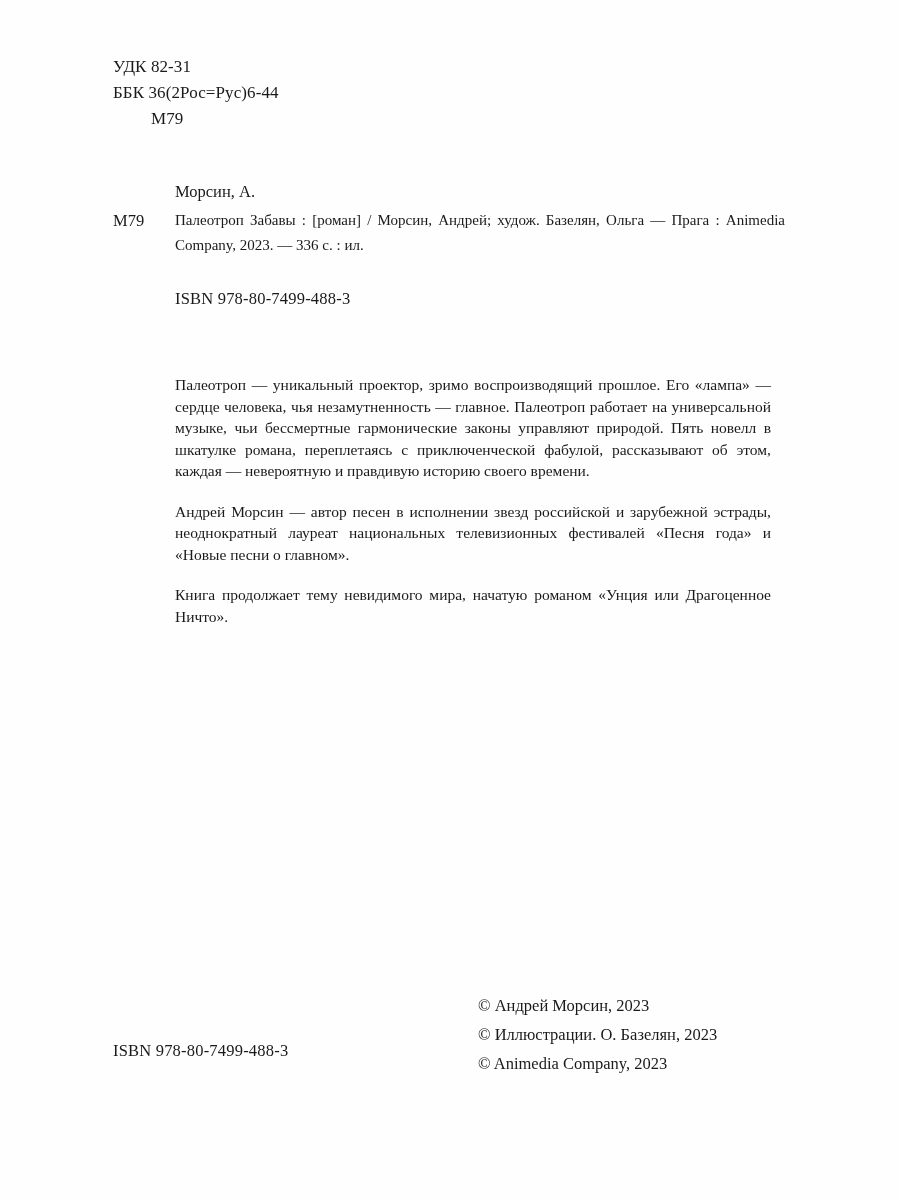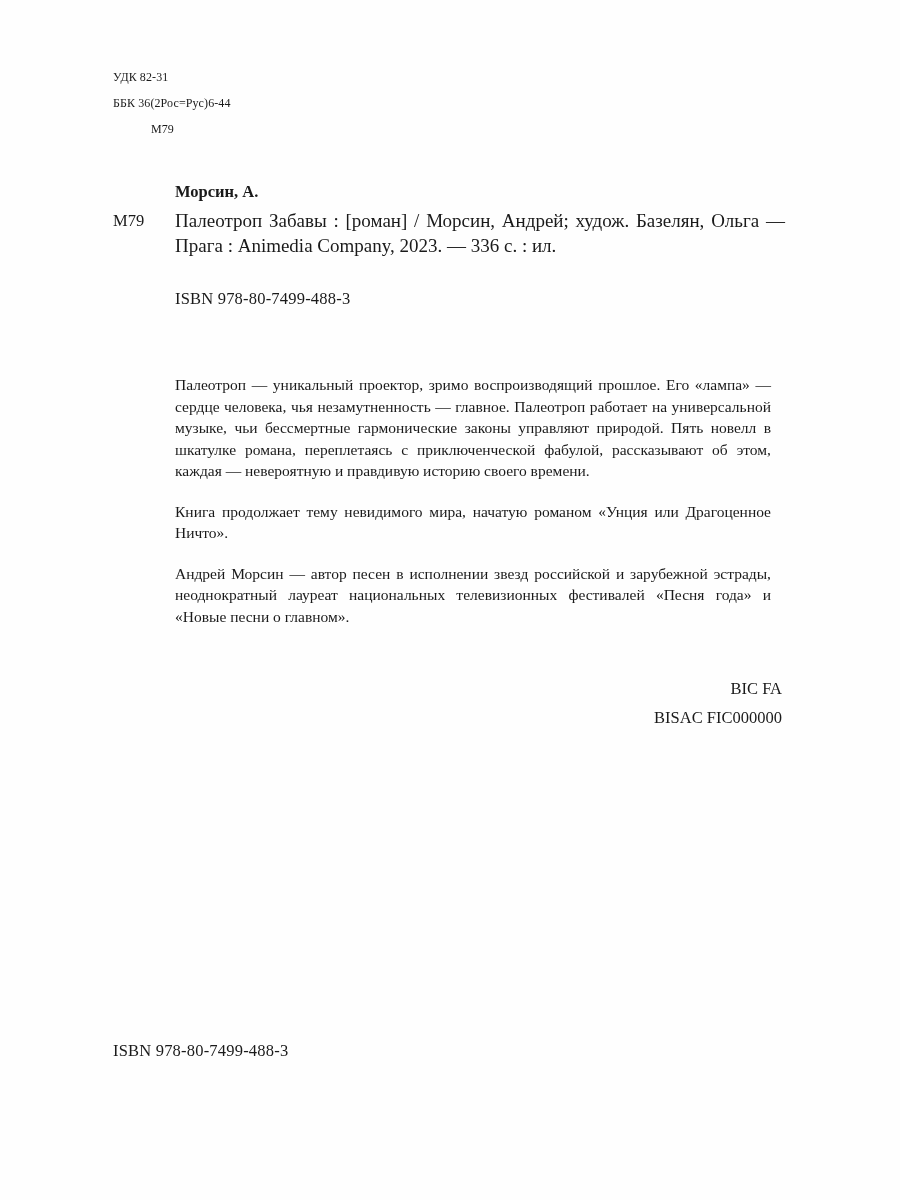--- a/index.html
+++ b/index.html
@@ -20,54 +20,54 @@
     inset: 0;
     width: 900px;
     height: 1200px;
     background: #fefefe;
   }
 
   
   .classification {
     position: absolute;
     left: 113px;
-    top: 64px;
-    font-size: 12px;
+    top: 54px;
+    font-size: 17px;
     line-height: 26px;
     letter-spacing: 0.1px;
   }
   .classification .cls-line { white-space: nowrap; }
   .classification .cls-indent { padding-left: 38px; }
 
   
   .biblio {
     position: absolute;
     left: 113px;
     top: 182px;
     width: 672px;
   }
   .biblio-author {
-    font-weight: bold;
+    font-weight: normal;
     font-size: 16.5px;
     margin-left: 62px;
     margin-bottom: 6px;
   }
   .biblio-body {
     display: flex;
     align-items: flex-start;
   }
   .biblio-code {
     width: 62px;
     flex: 0 0 62px;
     font-size: 16.5px;
     line-height: 25px;
   }
   .biblio-desc {
     flex: 1 1 auto;
-    font-size: 19px;
+    font-size: 15px;
     line-height: 25px;
     text-align: justify;
     text-justify: inter-word;
   }
 
   
   .isbn-main {
     position: absolute;
     left: 175px;
     top: 289px;
@@ -135,25 +135,26 @@
     <div class="biblio-body">
       <div class="biblio-code">М79</div>
       <div class="biblio-desc">Палеотроп Забавы : [роман] / Морсин, Андрей; худож. Базелян, Ольга — Прага : Animedia Company, 2023. — 336 с. : ил.</div>
     </div>
   </div>
 
   <div class="isbn-main">ISBN 978-80-7499-488-3</div>
 
   <div class="annotation">
     <p>Палеотроп — уникальный проектор, зримо воспроизводящий прошлое. Его «лампа» — сердце человека, чья незамутненность — главное. Палеотроп работает на универсальной музыке, чьи бессмертные гармонические законы управляют природой. Пять новелл в шкатулке романа, переплетаясь с приключенческой фабулой, рассказывают об этом, каждая — невероятную и правдивую историю своего времени.</p>
+    <p>Андрей Морсин — автор песен в исполнении звезд российской и зарубежной эстрады, неоднократный лауреат национальных телевизионных фестивалей «Песня года» и «Новые песни о главном».</p>
     <p>Книга продолжает тему невидимого мира, начатую романом «Унция или Драгоценное Ничто».</p>
-    <p>Андрей Морсин — автор песен в исполнении звезд российской и зарубежной эстрады, неоднократный лауреат национальных телевизионных фестивалей «Песня года» и «Новые песни о главном».</p>
   </div>
 
-  <div class="codes">
-    <div>BIC FA</div>
-    <div>BISAC FIC000000</div>
-  </div>
 
   <div class="footer-isbn">ISBN 978-80-7499-488-3</div>
 
+  <div class="copyright">
+    <div>© Андрей Морсин, 2023</div>
+    <div>© Иллюстрации. О. Базелян, 2023</div>
+    <div>© Animedia Company, 2023</div>
+  </div>
 
 </div>
 
 </body></html>

